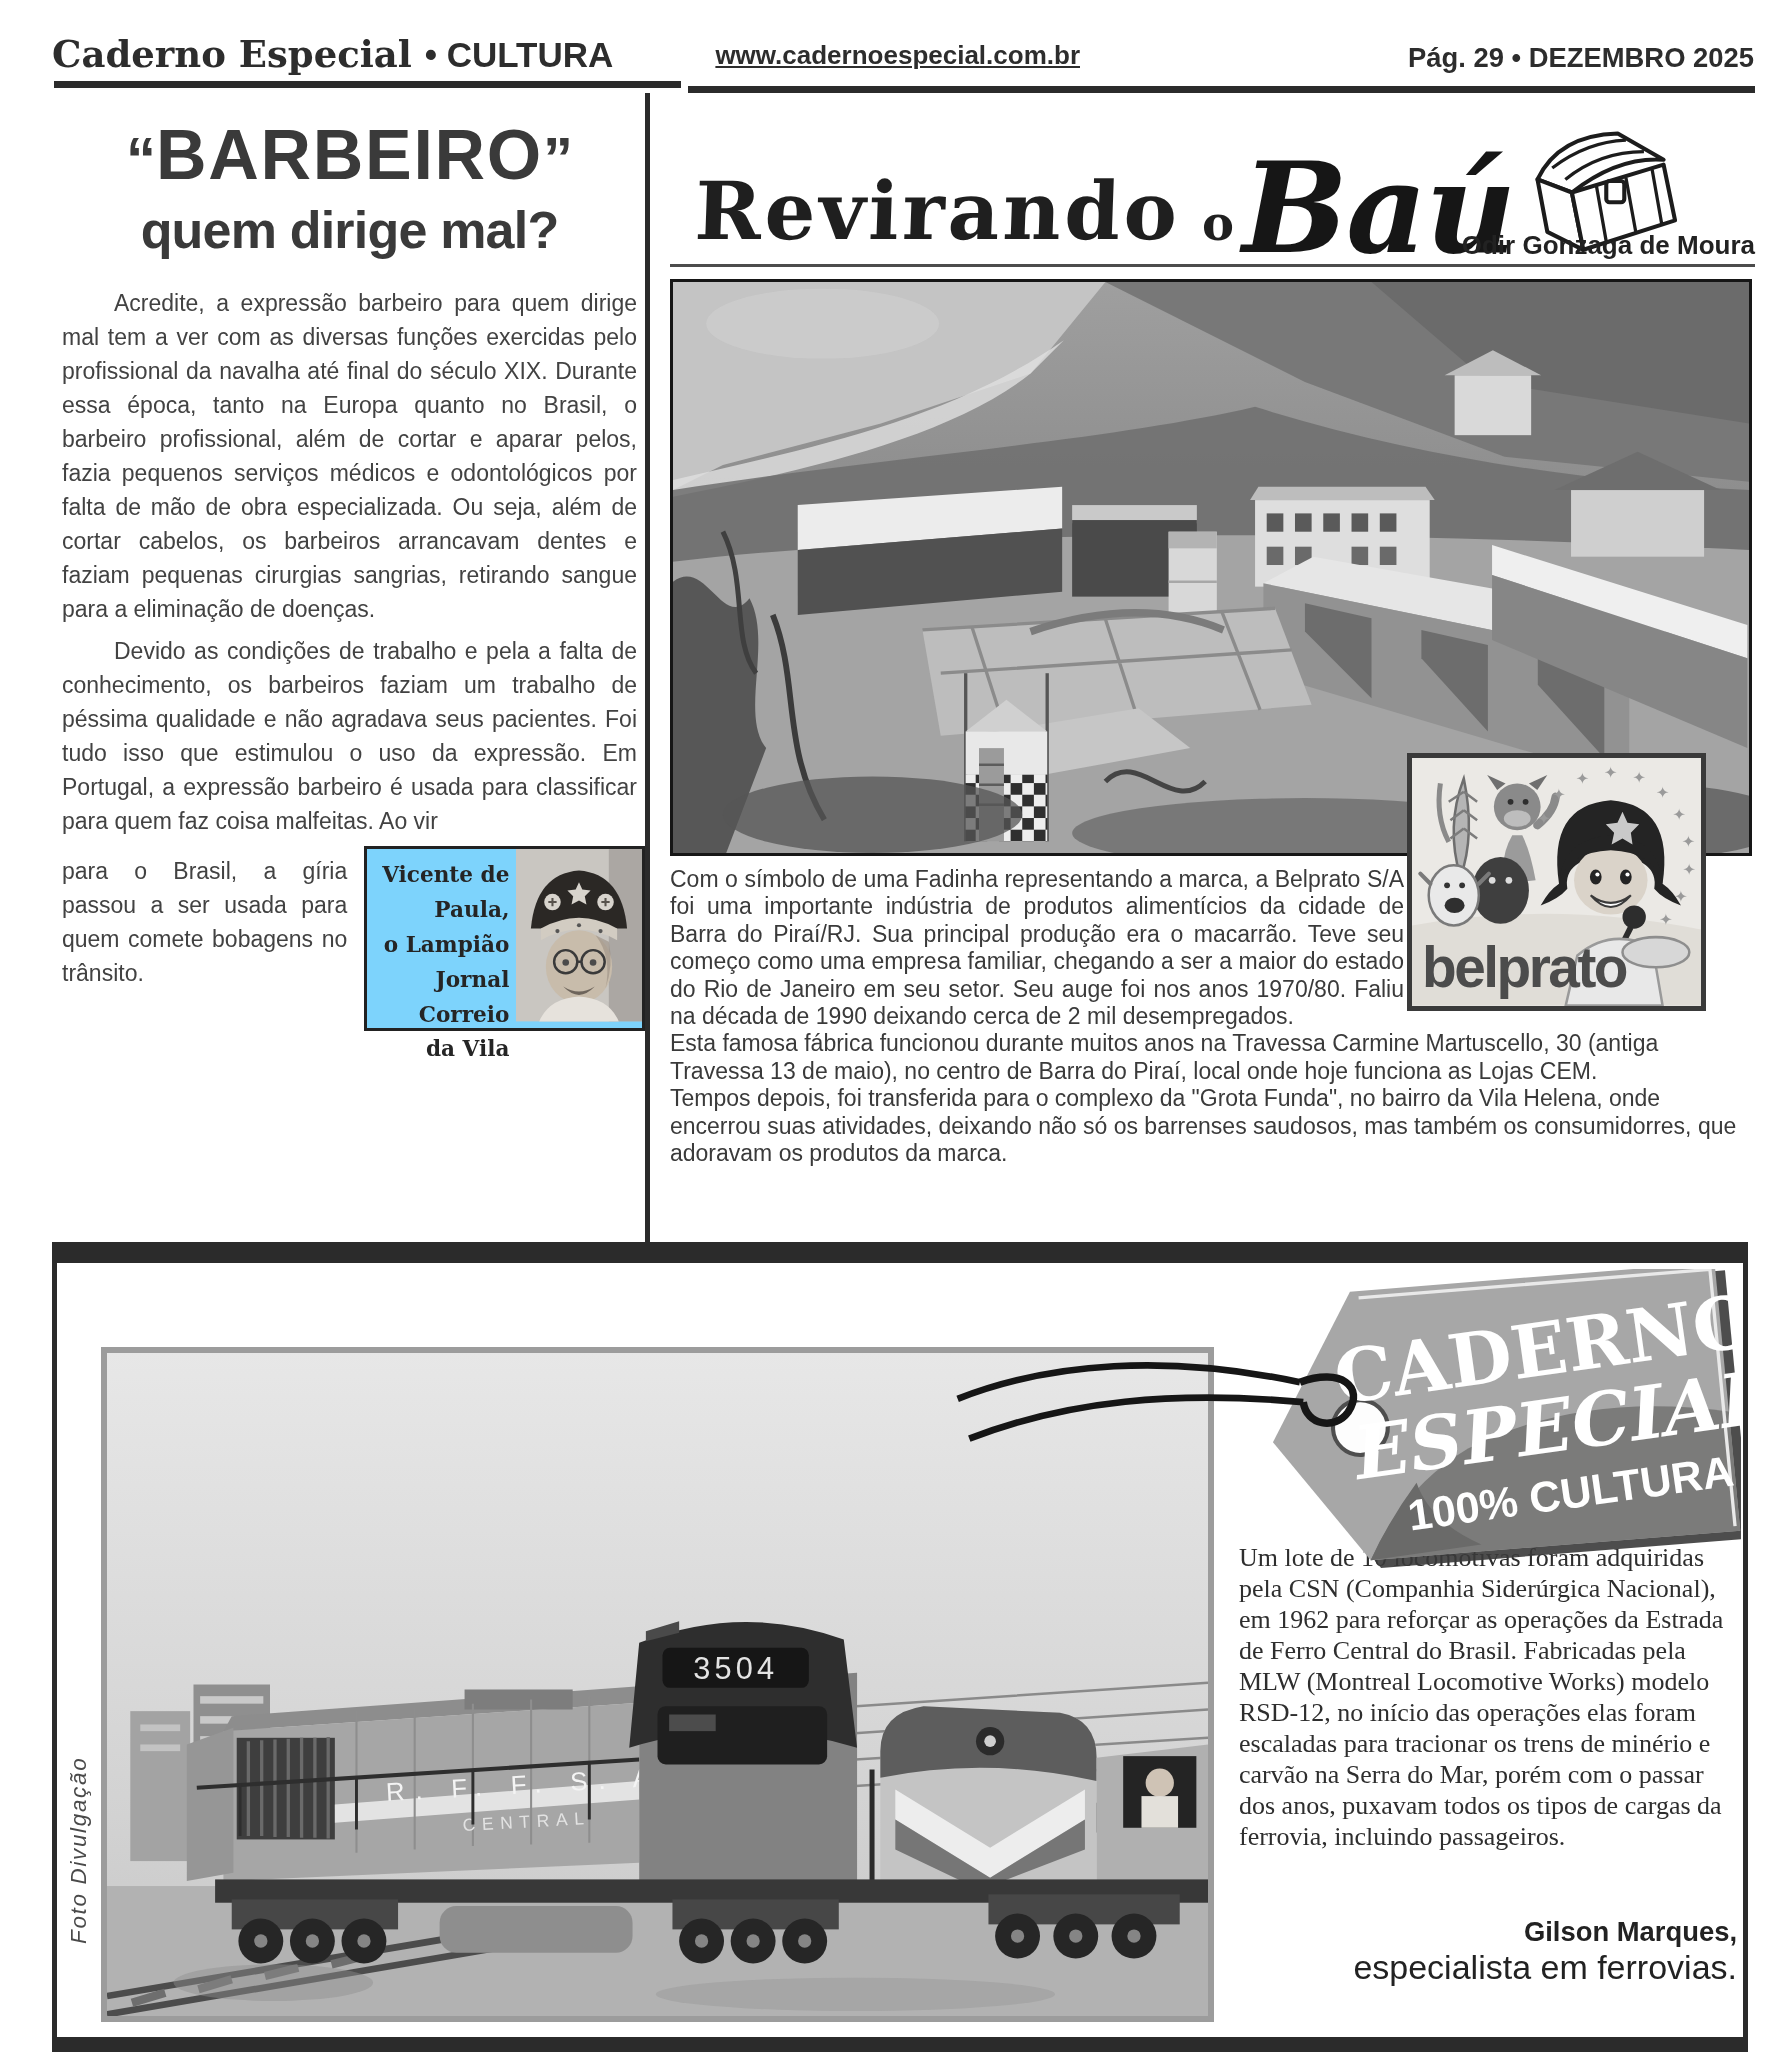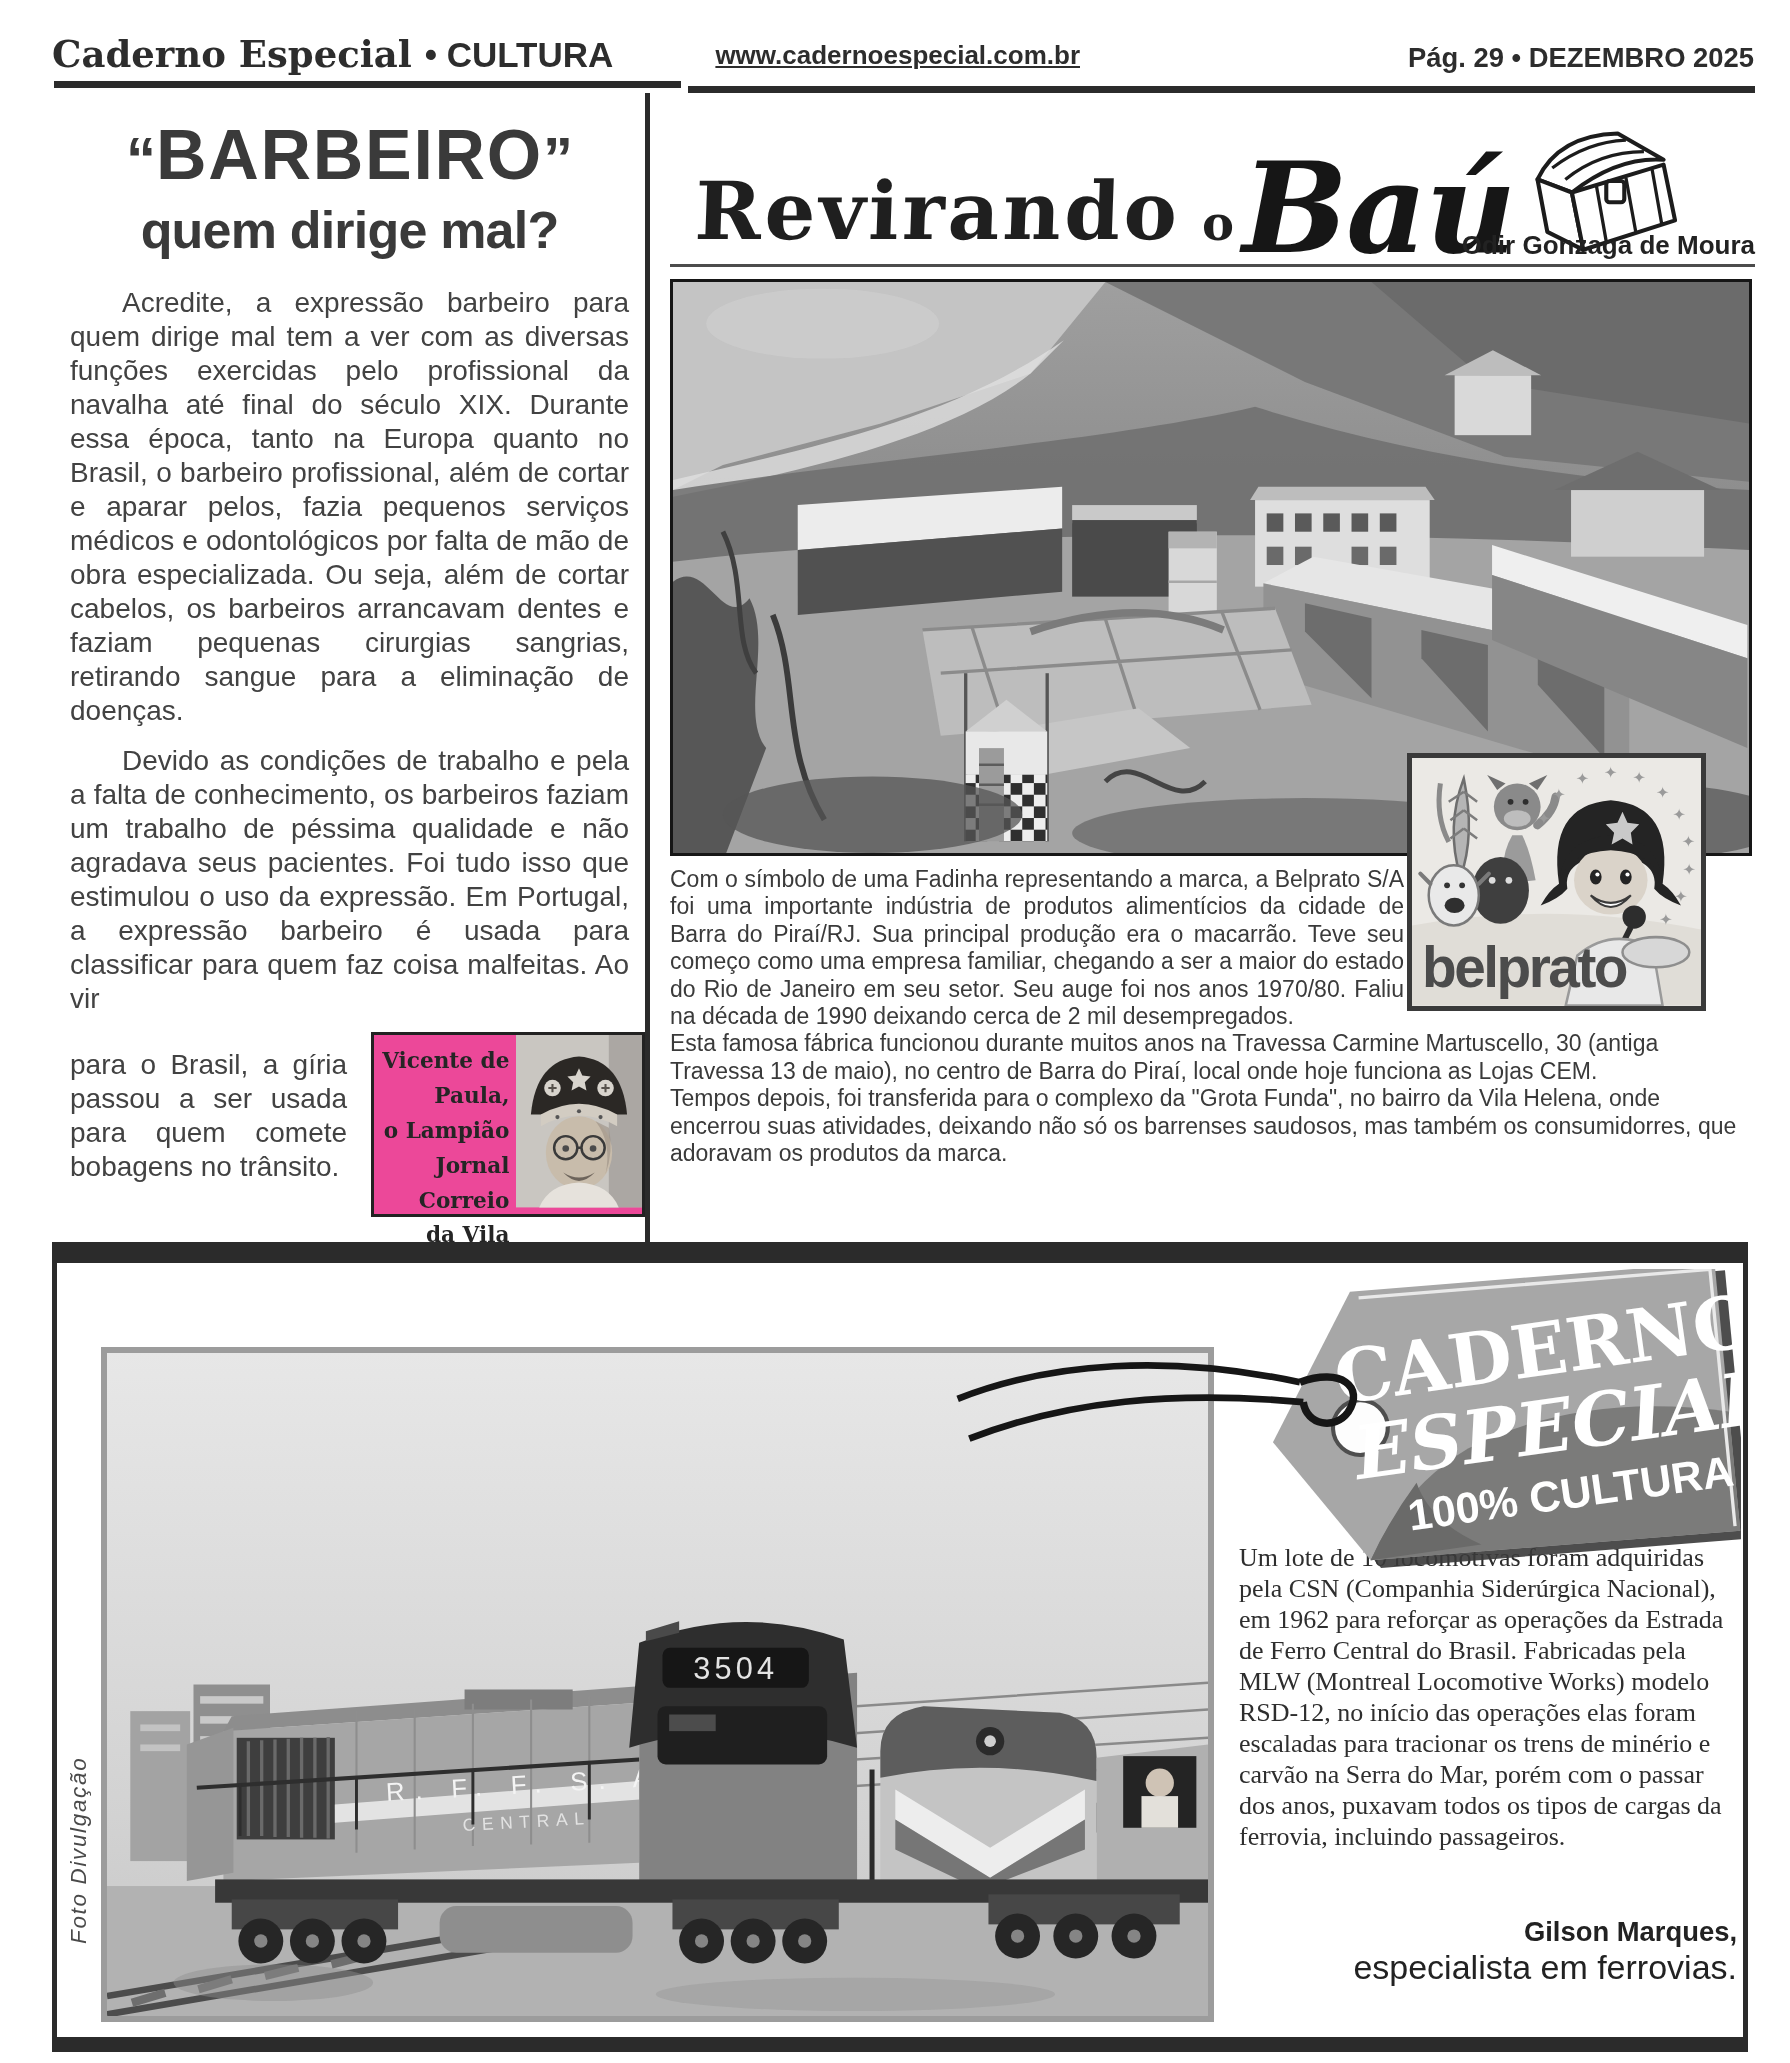--- a/index.html
+++ b/index.html
@@ -13,25 +13,25 @@
   .hdr-page{left:1329px;top:42px;width:425px;text-align:right;font-weight:bold;font-size:27.4px;color:#2d2d2d;}
   .rule{background:#2b2b2b;}
   
   .leftcol{left:54px;top:105px;width:591px;}
   .l-title{text-align:center;color:#3a3a3a;margin:13.3px 0 28px 0;line-height:1.08;}
   .lt1{font-size:49px;font-weight:700;letter-spacing:-0.8px;}
   .lt2{font-size:63px;font-weight:900;margin:11.6px 0 8.3px 0;}
   .lt2 .q{font-size:60px;font-weight:900;}
   .lt2 .w{font-size:70px;font-weight:900;letter-spacing:1.7px;}
   .lt3{font-size:52px;font-weight:700;letter-spacing:-0.8px;}
-  .l-body p{margin:16px;font-size:28px;line-height:34px;text-align:justify;color:#424242;}
+  .l-body p{margin:8px;font-size:23px;line-height:34px;text-align:justify;color:#424242;}
   .ind{text-indent:52px;}
   .wrap-row{display:flex;align-items:stretch;margin-top:1.7px;}
   .narrow{width:292px;}
-  .inset{margin-left:8.3px;width:282px;border:3.3px solid #222;display:flex;background:#ec4899;height:179px;}
+  .inset{margin-left:8.3px;width:282px;border:3.3px solid #222;display:flex;background:#7dd3fc;height:179px;}
   .inset-cap{flex:1;padding:8.3px 6.6px 5px 3.3px;text-align:right;font-family:"DejaVu Serif",serif;
              font-weight:bold;font-size:21.6px;line-height:1.62;color:#252525;}
   .inset-photo{width:126px;flex:none;}
   
   .bau-row{left:670px;top:103px;width:1085px;height:158px;}
   .bau-inner{position:absolute;left:25px;bottom:3.3px;display:flex;align-items:flex-end;}
   .bau-w1{font-family:"DejaVu Serif",serif;font-weight:bold;font-size:80px;letter-spacing:3.3px;color:#1f1f1f;transform:skewX(-2deg);}
   .bau-w2{font-family:"DejaVu Serif",serif;font-weight:bold;font-size:48px;color:#1f1f1f;margin:0 8.3px 6.6px 21.6px;}
   .bau-w3{font-family:"DejaVu Serif",serif;font-weight:bold;font-style:italic;font-size:125px;color:#161616;line-height:0.8;letter-spacing:-1.7px;}
   .bau-author{position:absolute;right:0px;bottom:0px;font-weight:bold;font-size:26px;color:#222;}

